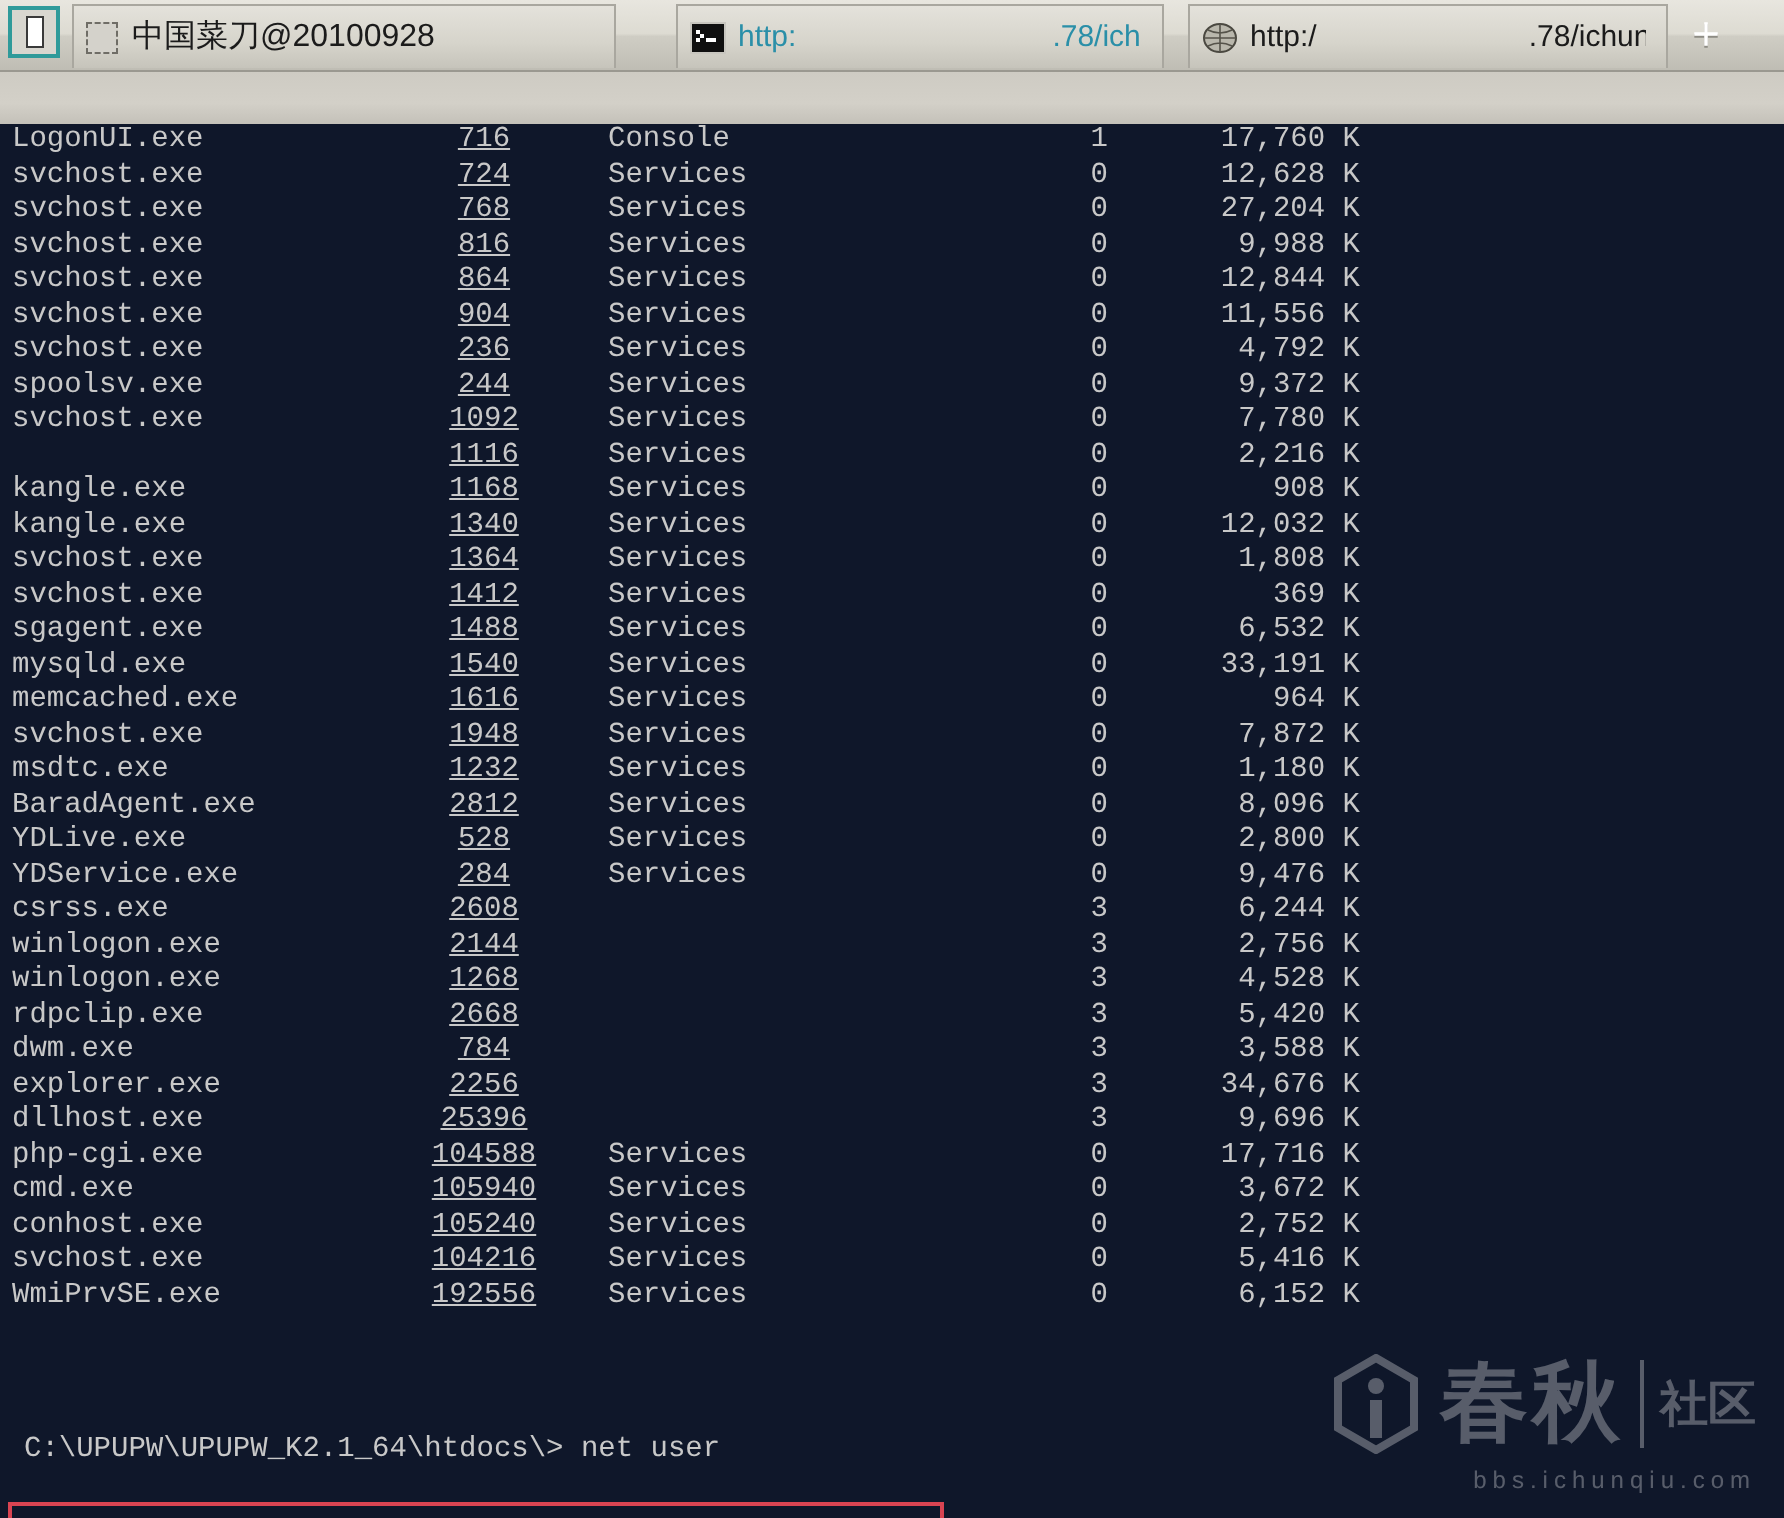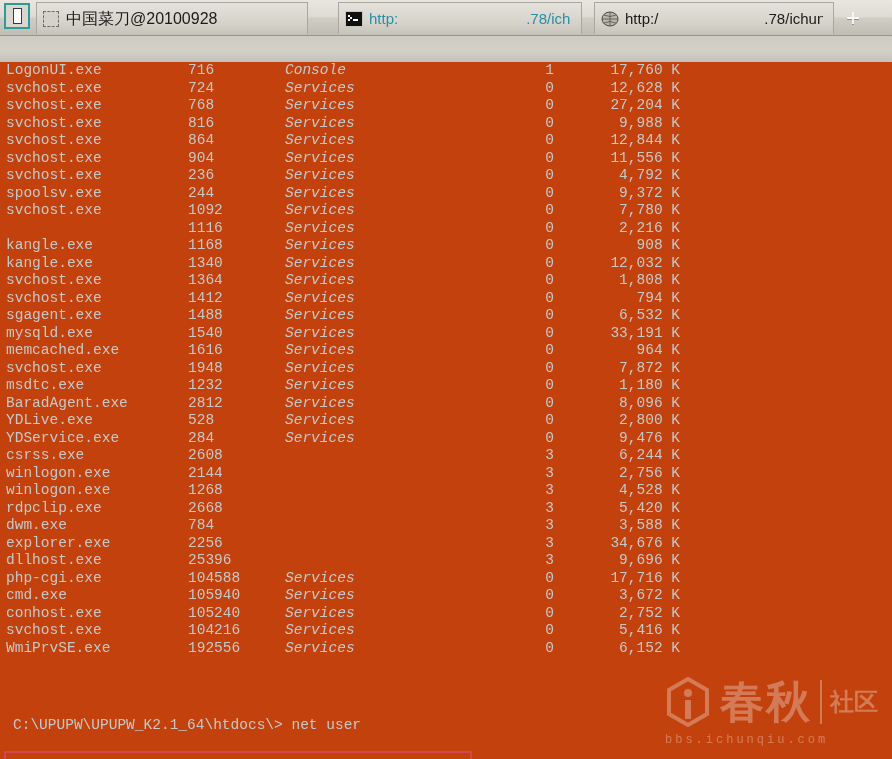--- a/index.html
+++ b/index.html
@@ -122,74 +122,73 @@
     width: 892px; height: 26px;
     background: linear-gradient(to bottom, #cecbc3 0%, #d3d0c8 60%, #c4c1b9 100%);
   }
 
   
   .terminal {
     position: absolute;
     left: 0; top: 62px;
     width: 892px;
     height: 697px;
-    background: #c2410c;
+    background: #0f172a;
     color: #c8c8c8;
     font-family: "Liberation Mono", "DejaVu Sans Mono", monospace;
     font-size: 14.5px;
     line-height: 17.5px;
     overflow: hidden;
   }
   .tl-row {
     position: relative;
     height: 17.5px;
     white-space: pre;
   }
   .c-name { position: absolute; left: 6px; }
-  .c-pid  { position: absolute; left: 188px; width: 108px; text-align: left; }
-  .c-sess { position: absolute; left: 285px; font-style: italic; }
+  .c-pid  { position: absolute; left: 188px; width: 108px; text-align: center; text-decoration: underline; }
+  .c-sess { position: absolute; left: 304px; }
   .c-num  { position: absolute; left: 470px; width: 84px; text-align: right; }
   .c-mem  { position: absolute; left: 560px; width: 120px; text-align: right; }
 
   .prompt-area {
     position: absolute;
     left: 0;
     top: 620px;
     width: 892px;
   }
   .prompt-line {
     position: relative;
     height: 17.5px;
-    padding-left: 0;
+    padding-left: 12px;
     white-space: pre;
     color: #c8c8c8;
     font-family: "Liberation Mono", "DejaVu Sans Mono", monospace;
     font-size: 14.5px;
     line-height: 17.5px;
-    margin-left: 13px;
   }
   .highlight-box {
     position: absolute;
     left: 4px;
     top: 689px;
     width: 468px;
     height: 56px;
     border: 2px solid #d94452;
     box-sizing: border-box;
     pointer-events: none;
   }
 
   
   .watermark {
     position: absolute;
     right: 14px;
     bottom: 10px;
     display: flex;
     flex-direction: column;
-    align-items: flex-start;
+    align-items: flex-end;
     opacity: 0.30;
     pointer-events: none;
     user-select: none;
   }
   .wm-row {
     display: flex;
     align-items: center;
   }
   .wm-hex {
     width: 46px; height: 50px;
@@ -211,21 +210,21 @@
   }
   .wm-cn2 {
     font-family: "DejaVu Sans", sans-serif;
     font-size: 24px;
     font-weight: 700;
     color: #ffffff;
     line-height: 22px;
     text-align: center;
   }
   .wm-url {
-    font-family: Liberation Mono, monospace;
+    font-family: Liberation Sans, sans-serif;
     font-size: 12px;
     letter-spacing: 3px;
     color: #ffffff;
     margin-top: 5px;
   }
 </style>
 </head>
 <body>
 
 <div id="app">
@@ -280,21 +279,21 @@
         <div class="tl-row"><span class="c-name">svchost.exe</span><span class="c-pid">816</span><span class="c-sess">Services</span><span class="c-num">0</span><span class="c-mem">9,988 K</span></div>
         <div class="tl-row"><span class="c-name">svchost.exe</span><span class="c-pid">864</span><span class="c-sess">Services</span><span class="c-num">0</span><span class="c-mem">12,844 K</span></div>
         <div class="tl-row"><span class="c-name">svchost.exe</span><span class="c-pid">904</span><span class="c-sess">Services</span><span class="c-num">0</span><span class="c-mem">11,556 K</span></div>
         <div class="tl-row"><span class="c-name">svchost.exe</span><span class="c-pid">236</span><span class="c-sess">Services</span><span class="c-num">0</span><span class="c-mem">4,792 K</span></div>
         <div class="tl-row"><span class="c-name">spoolsv.exe</span><span class="c-pid">244</span><span class="c-sess">Services</span><span class="c-num">0</span><span class="c-mem">9,372 K</span></div>
         <div class="tl-row"><span class="c-name">svchost.exe</span><span class="c-pid">1092</span><span class="c-sess">Services</span><span class="c-num">0</span><span class="c-mem">7,780 K</span></div>
         <div class="tl-row"><span class="c-pid">1116</span><span class="c-sess">Services</span><span class="c-num">0</span><span class="c-mem">2,216 K</span></div>
         <div class="tl-row"><span class="c-name">kangle.exe</span><span class="c-pid">1168</span><span class="c-sess">Services</span><span class="c-num">0</span><span class="c-mem">908 K</span></div>
         <div class="tl-row"><span class="c-name">kangle.exe</span><span class="c-pid">1340</span><span class="c-sess">Services</span><span class="c-num">0</span><span class="c-mem">12,032 K</span></div>
         <div class="tl-row"><span class="c-name">svchost.exe</span><span class="c-pid">1364</span><span class="c-sess">Services</span><span class="c-num">0</span><span class="c-mem">1,808 K</span></div>
-        <div class="tl-row"><span class="c-name">svchost.exe</span><span class="c-pid">1412</span><span class="c-sess">Services</span><span class="c-num">0</span><span class="c-mem">794 K</span></div>
+        <div class="tl-row"><span class="c-name">svchost.exe</span><span class="c-pid">1412</span><span class="c-sess">Services</span><span class="c-num">0</span><span class="c-mem">369 K</span></div>
         <div class="tl-row"><span class="c-name">sgagent.exe</span><span class="c-pid">1488</span><span class="c-sess">Services</span><span class="c-num">0</span><span class="c-mem">6,532 K</span></div>
         <div class="tl-row"><span class="c-name">mysqld.exe</span><span class="c-pid">1540</span><span class="c-sess">Services</span><span class="c-num">0</span><span class="c-mem">33,191 K</span></div>
         <div class="tl-row"><span class="c-name">memcached.exe</span><span class="c-pid">1616</span><span class="c-sess">Services</span><span class="c-num">0</span><span class="c-mem">964 K</span></div>
         <div class="tl-row"><span class="c-name">svchost.exe</span><span class="c-pid">1948</span><span class="c-sess">Services</span><span class="c-num">0</span><span class="c-mem">7,872 K</span></div>
         <div class="tl-row"><span class="c-name">msdtc.exe</span><span class="c-pid">1232</span><span class="c-sess">Services</span><span class="c-num">0</span><span class="c-mem">1,180 K</span></div>
         <div class="tl-row"><span class="c-name">BaradAgent.exe</span><span class="c-pid">2812</span><span class="c-sess">Services</span><span class="c-num">0</span><span class="c-mem">8,096 K</span></div>
         <div class="tl-row"><span class="c-name">YDLive.exe</span><span class="c-pid">528</span><span class="c-sess">Services</span><span class="c-num">0</span><span class="c-mem">2,800 K</span></div>
         <div class="tl-row"><span class="c-name">YDService.exe</span><span class="c-pid">284</span><span class="c-sess">Services</span><span class="c-num">0</span><span class="c-mem">9,476 K</span></div>
         <div class="tl-row"><span class="c-name">csrss.exe</span><span class="c-pid">2608</span><span class="c-sess"></span><span class="c-num">3</span><span class="c-mem">6,244 K</span></div>
         <div class="tl-row"><span class="c-name">winlogon.exe</span><span class="c-pid">2144</span><span class="c-sess"></span><span class="c-num">3</span><span class="c-mem">2,756 K</span></div>

